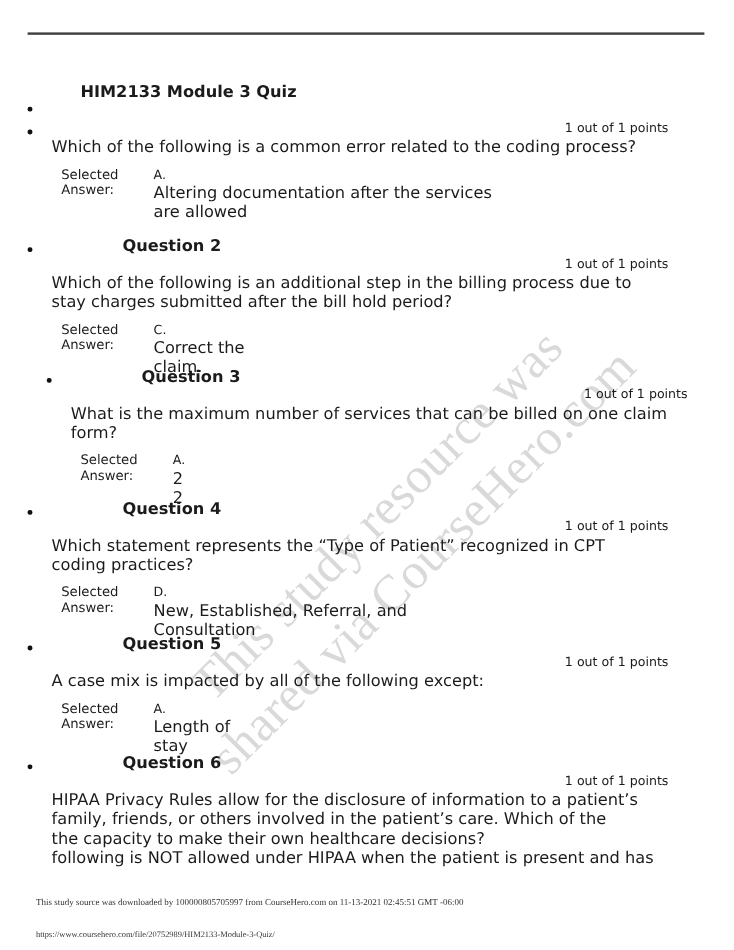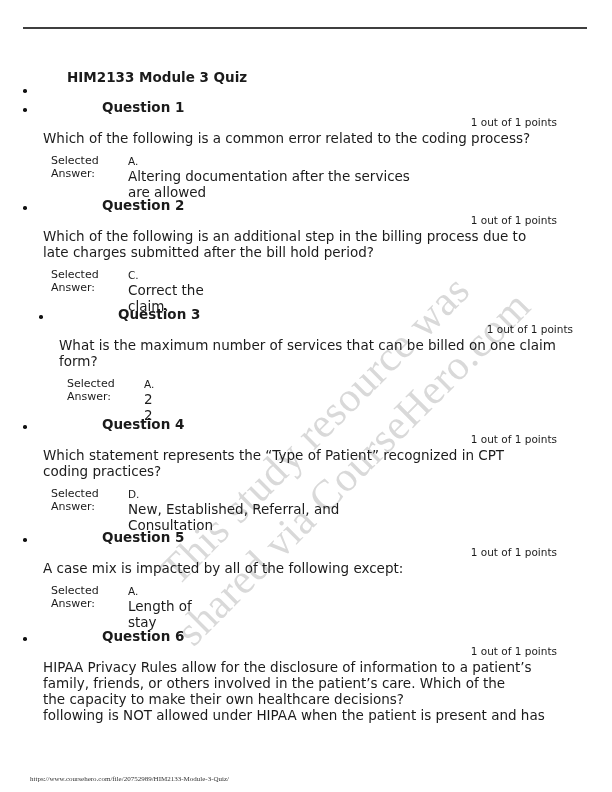--- a/index.html
+++ b/index.html
@@ -58,21 +58,20 @@
   <div class="watermark">
     <div class="watermark-inner">
       <div>This study resource was</div>
       <div>shared via CourseHero.com</div>
     </div>
   </div>
 
   <div id="questions">
   <div class="q-block" style="top: 100px;">
     <div class="q-bullet"></div>
-    <div class="q-heading">Question 1</div>
     <div class="q-points">1 out of 1 points</div>
     <div class="q-text">
           <div>Which of the following is a common error related to the coding process?</div>
         </div>
     <div class="q-answer">
       <div class="a-label">
         <div class="a-label-1">Selected</div>
         <div class="a-label-2">Answer:</div>
       </div>
       <div class="a-value">
@@ -84,21 +83,21 @@
       </div>
     </div>
   </div>
 
   <div class="q-block" style="top: 198px;">
     <div class="q-bullet"></div>
     <div class="q-heading">Question 2</div>
     <div class="q-points">1 out of 1 points</div>
     <div class="q-text">
           <div>Which of the following is an additional step in the billing process due to</div>
-          <div>late charges submitted after the bill hold period?</div>
+          <div>stay charges submitted after the bill hold period?</div>
         </div>
     <div class="q-answer">
       <div class="a-label">
         <div class="a-label-1">Selected</div>
         <div class="a-label-2">Answer:</div>
       </div>
       <div class="a-value">
         <div class="a-letter">C.</div>
         <div class="a-lines">
               <div class="a-text-line">Correct the</div>
@@ -183,15 +182,16 @@
     <div class="q-text">
           <div>HIPAA Privacy Rules allow for the disclosure of information to a patient’s</div>
           <div>family, friends, or others involved in the patient’s care. Which of the</div>
           <div>the capacity to make their own healthcare decisions?</div>
           <div>following is NOT allowed under HIPAA when the patient is present and has</div>
         </div>
 
   </div>
 </div>
 
+  <div class="footer-note">This study source was downloaded by 100000805705997 from CourseHero.com on 11-13-2021 02:45:51 GMT -06:00</div>
   <div class="footer-url">https://www.coursehero.com/file/20752989/HIM2133-Module-3-Quiz/</div>
 
 </div>
 
 </body></html>

